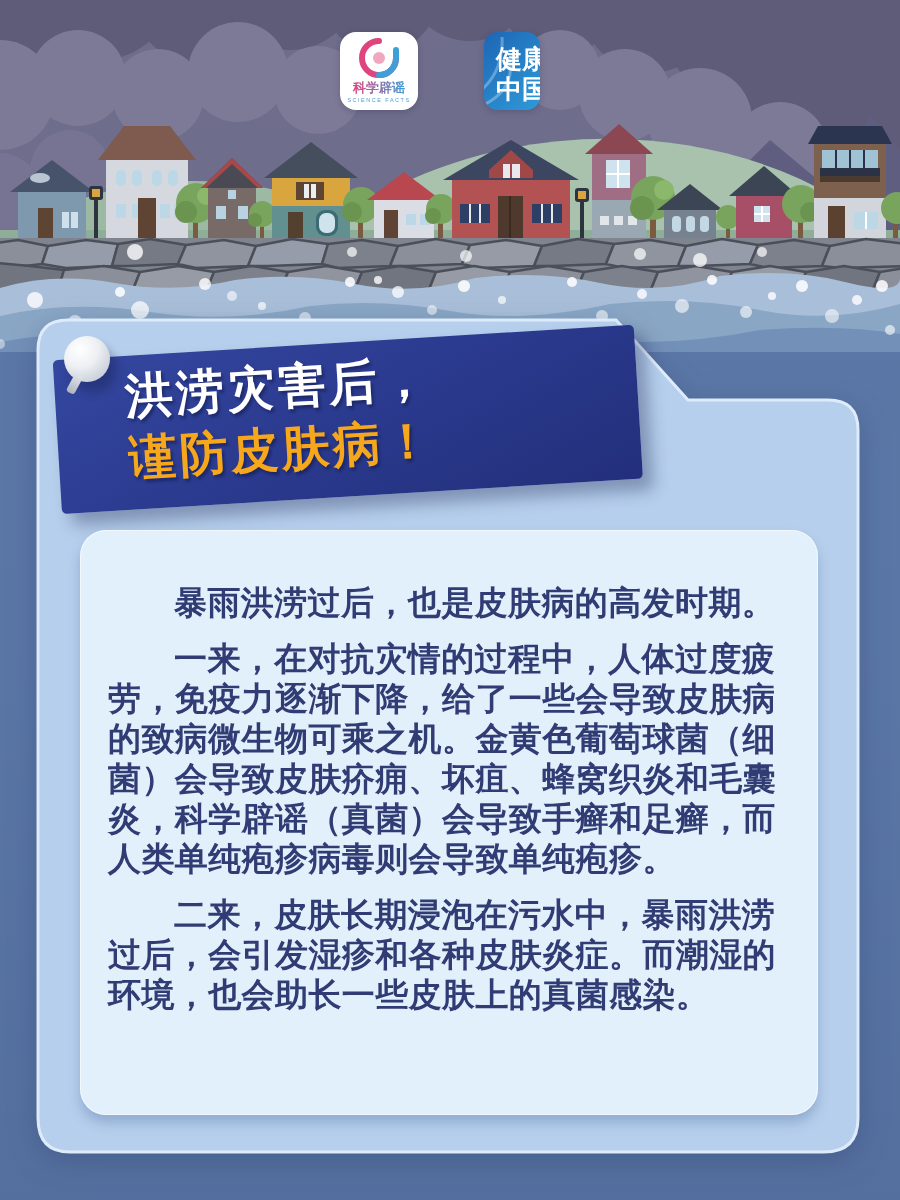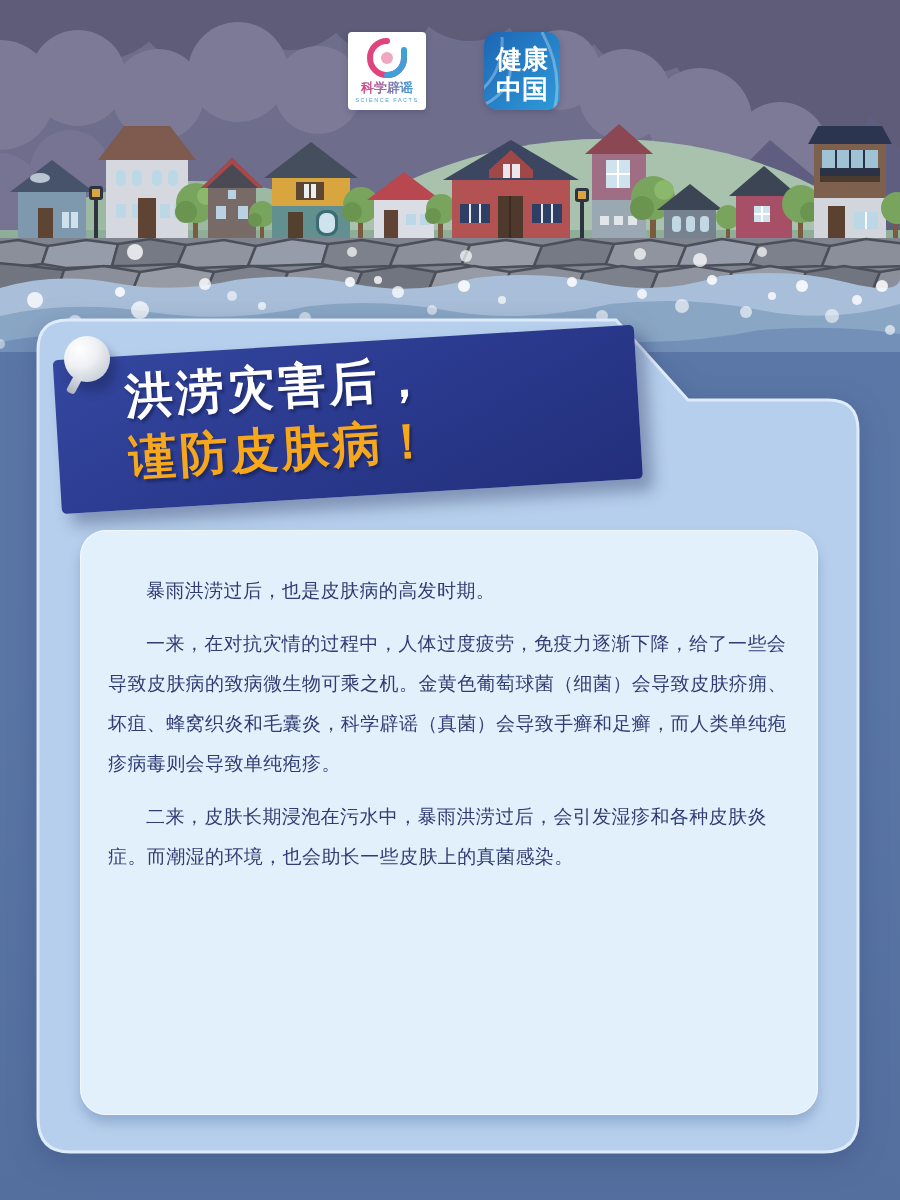--- a/index.html
+++ b/index.html
@@ -6,24 +6,24 @@
   .poster{
     position:relative;width:900px;height:1200px;overflow:hidden;
     background:linear-gradient(180deg,#5b77a7 0%,#5a76a5 55%,#546f9e 100%);
     font-family:"Liberation Sans","DejaVu Sans",sans-serif;
   }
   .scene{position:absolute;left:0;top:0;z-index:0;}
 
   
   .logo-science{
     position:absolute;left:340px;top:32px;width:78px;height:78px;z-index:3;
-    background:#fff;border-radius:4px;box-shadow:0 2px 6px rgba(40,40,70,.25);margin-left:8px;
+    background:#fff;border-radius:16px;box-shadow:0 2px 6px rgba(40,40,70,.25);
   }
   .logo-health{
-    position:absolute;left:484px;top:32px;width:76px;height:78px;z-index:3;
+    position:absolute;left:484px;top:32px;width:56px;height:78px;z-index:3;
     border-radius:14px;background:linear-gradient(135deg,#1d66b5,#2f9ad8);
     box-shadow:0 2px 6px rgba(40,40,70,.25);overflow:hidden;
   }
 
   
   .cardsvg{position:absolute;left:36px;top:308px;z-index:1;filter:drop-shadow(0 8px 14px rgba(35,55,105,.28));}
 
   
   .banner{
     position:absolute;left:56px;top:346px;width:582px;height:154px;z-index:4;
@@ -51,22 +51,22 @@
   }
 
   
   .panel{
     position:absolute;left:80px;top:530px;width:738px;height:585px;z-index:4;
     background:#e2f0fc;border-radius:26px;box-sizing:border-box;
     padding:37px 26px 0 28px;
     box-shadow:0 8px 12px rgba(90,118,168,.38), inset 0 0 0 1px rgba(255,255,255,.55);
   }
   .panel p{
-    margin:4px 0 13px 0;color:#323c74;font-size:19px;line-height:40px;
-    letter-spacing:.4px;text-indent:2em;font-weight:400;
+    margin:16px 0 13px 0;color:#323c74;font-size:33px;line-height:40px;
+    letter-spacing:.4px;text-indent:2em;font-weight:700;
   }
 </style>
 </head>
 <body>
 
 <div class="poster">
 
   <svg class="scene" width="900" height="360" viewBox="0 0 900 360">
 
     <rect x="0" y="0" width="900" height="360" fill="#6f6d8c"></rect>

